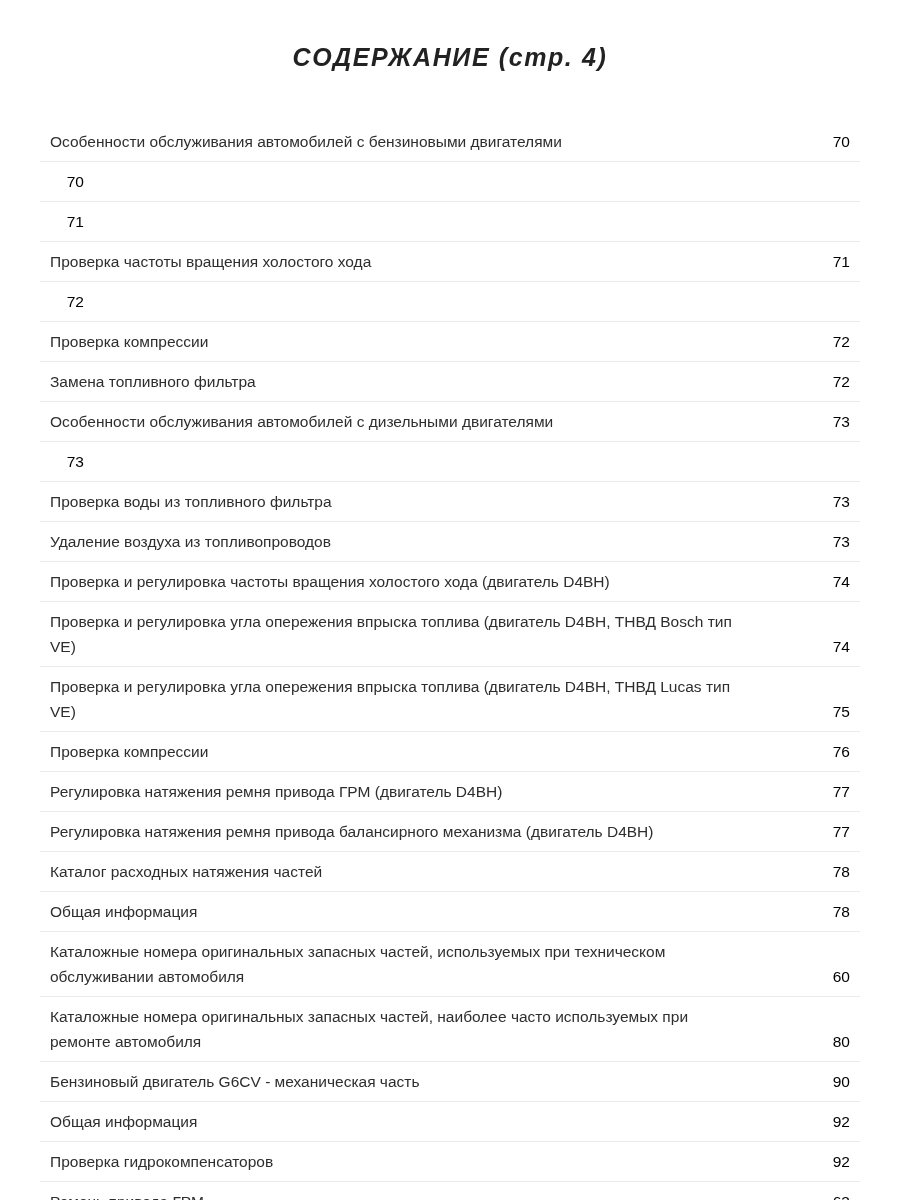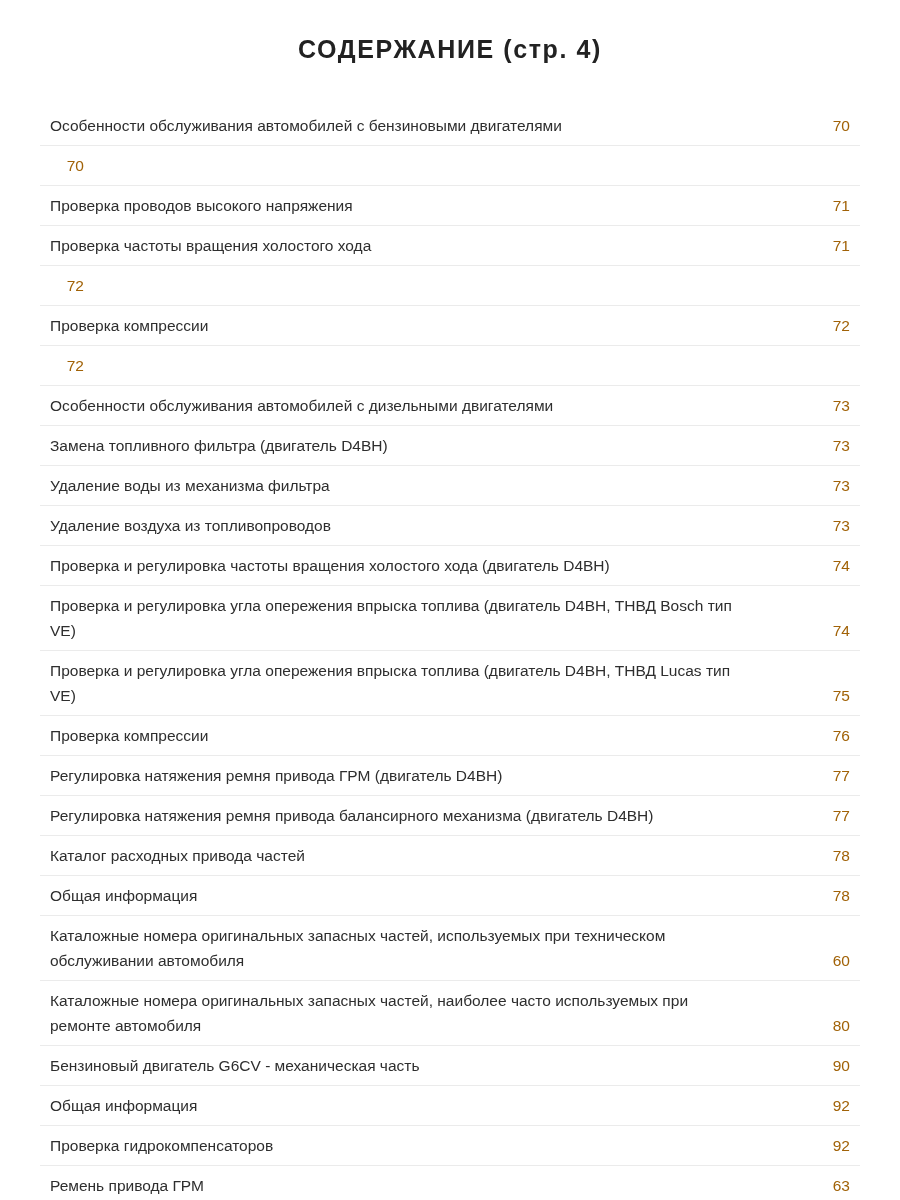--- a/index.html
+++ b/index.html
@@ -22,29 +22,30 @@
     width: 900px;
     height: 1200px;
     padding: 0 40px;
     position: relative;
     display: flex;
     flex-direction: column;
   }
 
   
   .doc-title {
-    margin: 0;
+    margin: 8px;
     padding-top: 34px;
     padding-bottom: 20px;
     text-align: center;
     font-size: 25px;
     font-weight: bold;
     letter-spacing: 1.6px;
     color: #222222;
     line-height: 1.2;
+    font-style: italic;
   }
   .title-rule {
     height: 1px;
     background: #d8d8d8;
     margin: 0 0 22px 0;
   }
 
   
   .toc {
     list-style: none;
@@ -69,21 +70,21 @@
     font-size: 15.5px;
     line-height: 25px;
     color: #2e2e2e;
     max-width: 700px;
     word-break: normal;
     text-align: left;
   }
   .toc-page {
     font-size: 15.5px;
     line-height: 25px;
-    color: #a16207;
+    color: #000000;
     min-width: 34px;
     text-align: right;
     flex: 0 0 auto;
     white-space: nowrap;
   }
 </style>
 </head>
 <body>
 
 <div class="page">
@@ -94,47 +95,46 @@
 
   <ul class="toc" id="toc-list">
       <li class="toc-row">
         <span class="toc-label">Особенности обслуживания автомобилей с бензиновыми двигателями</span>
         <span class="toc-page">70</span>
       </li>
       <li class="toc-row">
         <span class="toc-page">70</span>
       </li>
       <li class="toc-row">
-        <span class="toc-label">Проверка проводов высокого напряжения</span>
         <span class="toc-page">71</span>
       </li>
       <li class="toc-row">
         <span class="toc-label">Проверка частоты вращения холостого хода</span>
         <span class="toc-page">71</span>
       </li>
       <li class="toc-row">
         <span class="toc-page">72</span>
       </li>
       <li class="toc-row">
         <span class="toc-label">Проверка компрессии</span>
         <span class="toc-page">72</span>
       </li>
       <li class="toc-row">
+        <span class="toc-label">Замена топливного фильтра</span>
         <span class="toc-page">72</span>
       </li>
       <li class="toc-row">
         <span class="toc-label">Особенности обслуживания автомобилей с дизельными двигателями</span>
         <span class="toc-page">73</span>
       </li>
       <li class="toc-row">
-        <span class="toc-label">Замена топливного фильтра (двигатель D4BH)</span>
         <span class="toc-page">73</span>
       </li>
       <li class="toc-row">
-        <span class="toc-label">Удаление воды из механизма фильтра</span>
+        <span class="toc-label">Проверка воды из топливного фильтра</span>
         <span class="toc-page">73</span>
       </li>
       <li class="toc-row">
         <span class="toc-label">Удаление воздуха из топливопроводов</span>
         <span class="toc-page">73</span>
       </li>
       <li class="toc-row">
         <span class="toc-label">Проверка и регулировка частоты вращения холостого хода (двигатель D4BH)</span>
         <span class="toc-page">74</span>
       </li>
@@ -152,21 +152,21 @@
       </li>
       <li class="toc-row">
         <span class="toc-label">Регулировка натяжения ремня привода ГРМ (двигатель D4BH)</span>
         <span class="toc-page">77</span>
       </li>
       <li class="toc-row">
         <span class="toc-label">Регулировка натяжения ремня привода балансирного механизма (двигатель D4BH)</span>
         <span class="toc-page">77</span>
       </li>
       <li class="toc-row">
-        <span class="toc-label">Каталог расходных привода частей</span>
+        <span class="toc-label">Каталог расходных натяжения частей</span>
         <span class="toc-page">78</span>
       </li>
       <li class="toc-row">
         <span class="toc-label">Общая информация</span>
         <span class="toc-page">78</span>
       </li>
       <li class="toc-row">
         <span class="toc-label">Каталожные номера оригинальных запасных частей, используемых при техническом обслуживании автомобиля</span>
         <span class="toc-page">60</span>
       </li>

